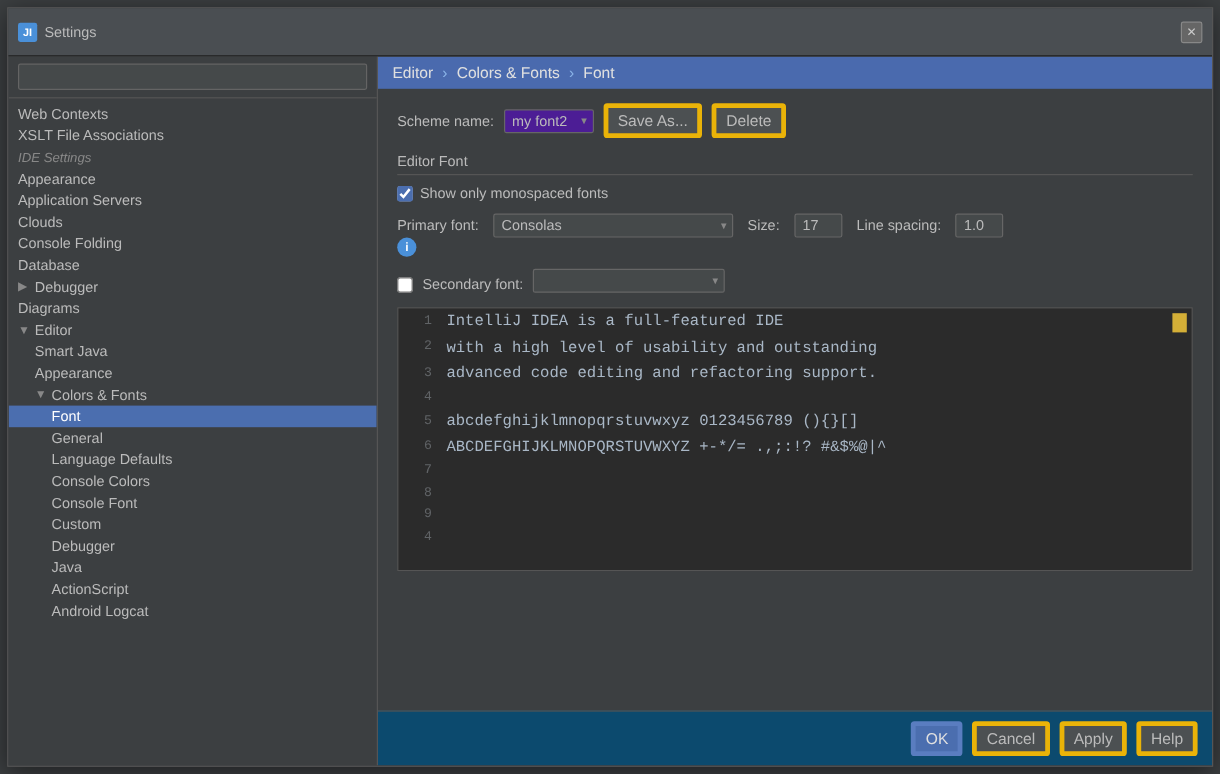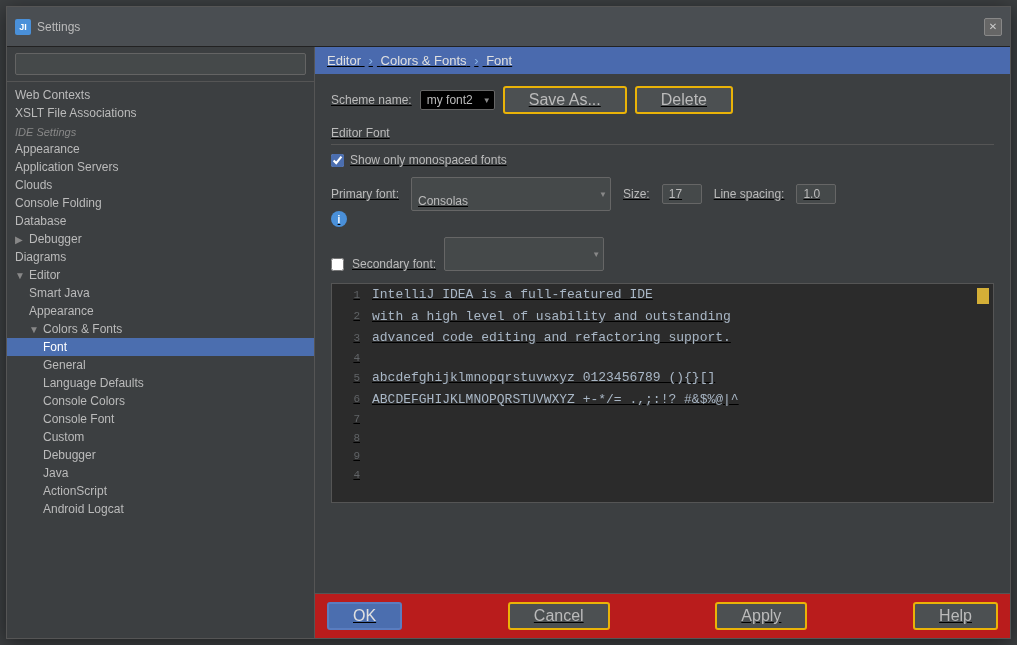--- a/index.html
+++ b/index.html
@@ -123,21 +123,20 @@
       margin-right: 2px;
       font-size: 10px;
       color: #888;
     }
     .content-panel {
       flex: 1;
       background: #3c3f41;
       display: flex;
       flex-direction: column;
       overflow: hidden;
-      text-decoration: underline;
     }
     .breadcrumb-bar {
       background: #4a6aae;
       padding: 6px 12px;
       color: #e0e0e0;
       font-size: 13px;
       font-weight: normal;
       flex-shrink: 0;
     }
     .breadcrumb-sep {
@@ -153,21 +152,21 @@
       display: flex;
       align-items: center;
       margin-bottom: 12px;
       gap: 8px;
     }
     .scheme-label {
       color: #bbb;
       font-size: 12px;
     }
     .scheme-select {
-      background: #000000;
+      background: #4c1d95;
       border: 1px solid #666;
       color: #bbb;
       padding: 2px 20px 2px 6px;
       font-size: 12px;
       border-radius: 2px;
       appearance: none;
       cursor: pointer;
       position: relative;
     }
     .dropdown-wrap {
@@ -178,24 +177,24 @@
     .dropdown-wrap::after {
       content: '▼';
       font-size: 8px;
       color: #888;
       position: absolute;
       right: 4px;
       pointer-events: none;
     }
     .btn {
       background: #4c5052;
-      border: 2px solid #eab308;
-      color: #bbb;
-      padding: 3px 24px;
-      font-size: 16px;
+      border: 4px solid #eab308;
+      color: #bbb;
+      padding: 3px 8px;
+      font-size: 13px;
       border-radius: 3px;
       cursor: pointer;
     }
     .btn.primary { background: #4b6eaf; border-color: #5a7dc0; color: #e0e0e0; }
     .section-title {
       color: #bbb;
       font-size: 12px;
       margin-bottom: 8px;
       font-weight: normal;
       border-bottom: 1px solid #555;
@@ -231,21 +230,21 @@
       border: 1px solid #666;
       color: #bbb;
       padding: 2px 6px;
       font-size: 12px;
       border-radius: 2px;
     }
     .font-combo {
       background: #45494a;
       border: 1px solid #666;
       color: #bbb;
-      padding: 16px 24px 2px 6px;
+      padding: 2px 24px 2px 6px;
       font-size: 12px;
       border-radius: 2px;
       min-width: 200px;
       appearance: none;
     }
     .combo-wrap {
       position: relative;
       display: inline-flex;
       align-items: center;
     }
@@ -320,24 +319,24 @@
       position: absolute;
       right: 4px;
       top: 4px;
       width: 12px;
       height: 16px;
       background: #d4af37;
     }
     .footer {
       display: flex;
       align-items: center;
-      justify-content: space-between;
+      justify-content: flex-end;
       padding: 8px 12px;
       border-top: 1px solid #555;
-      background: #b91c1c;
+      background: #0c4a6e;
       gap: 8px;
       flex-shrink: 0;
     }
     .size-input {
       width: 40px;
     }
     .spacing-input {
       width: 40px;
     }
   </style>

